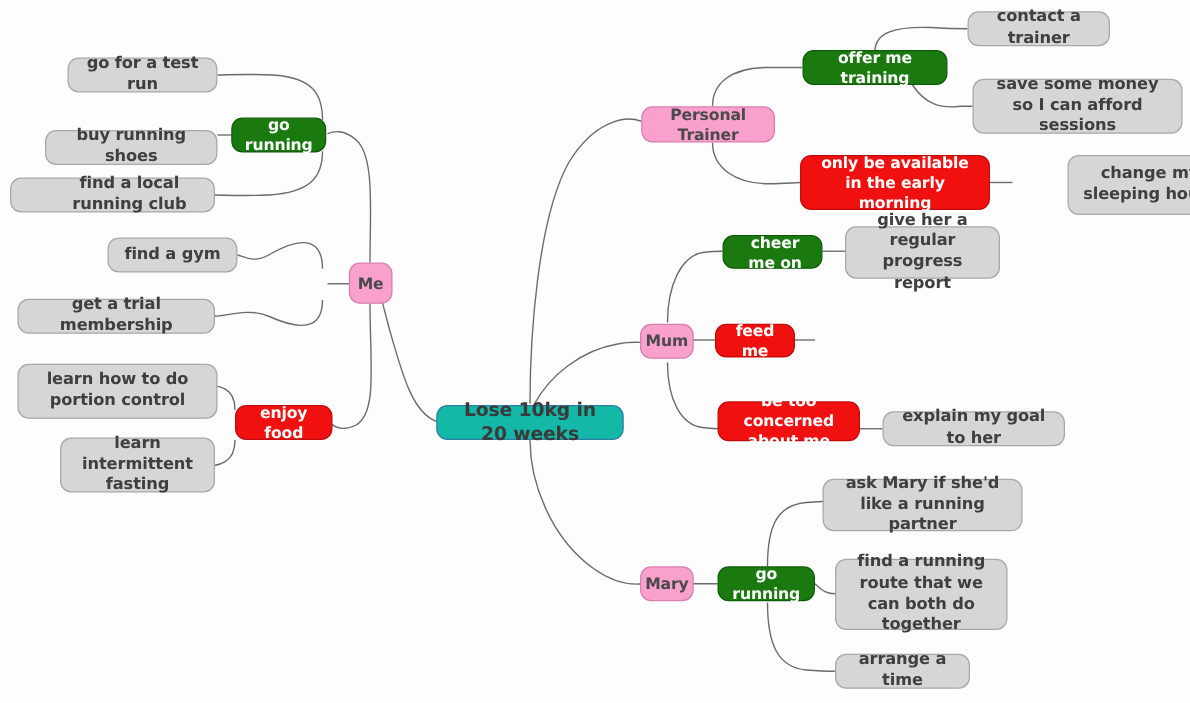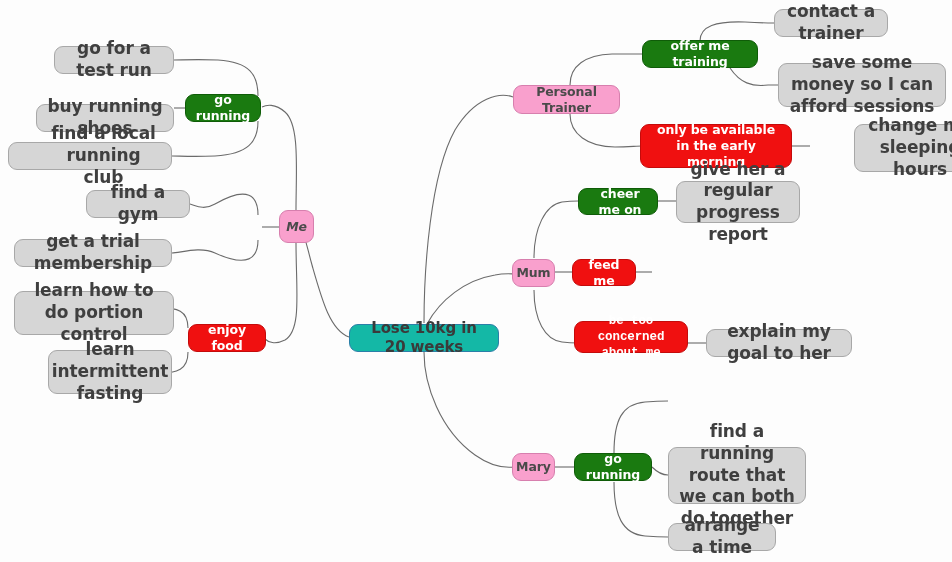--- a/index.html
+++ b/index.html
@@ -66,21 +66,21 @@
     background: #f01010;
     border-color: #c40b0b;
     color: #ffffff;
     font-size: 12.5px;
     padding: 0 9px;
   }
   .n-leaf {
     background: #d6d6d6;
     border-color: #a8a8a8;
     color: #3f3f3f;
-    font-size: 17px;
+    font-size: 13px;
     padding: 0 9px;
   }
 </style>
 </head>
 <body>
 
 <div id="canvas">
 
   <svg id="wires" viewBox="0 0 952 562">
 
@@ -126,21 +126,21 @@
 
     <path d="M 554 467 L 574 467"></path>
 
     <path d="M 614 453 C 614 420 622 404 645 402 C 658 401 664 401 668 401"></path>
     <path d="M 652 467 C 658 473 662 475 668 475"></path>
     <path d="M 614 482 C 614 515 622 534 645 536 C 658 537 664 537 668 537"></path>
   </svg>
 
   <div class="node n-root" style="left:349px; top:324px; width:150px; height:28px;">Lose 10kg in 20 weeks</div>
 
-  <div class="node n-person" style="left:279px; top:210px; width:35px; height:33px;font-style:italic;">Me</div>
+  <div class="node n-person" style="left:279px; top:210px; width:35px; height:33px;">Me</div>
 
   <div class="node n-green" style="left:185px; top:94px; width:76px; height:28px;">go running</div>
   <div class="node n-leaf" style="left:54px; top:46px; width:120px; height:28px;">go for a test run</div>
   <div class="node n-leaf" style="left:36px; top:94px; width:138px; height:28px;margin-top:10px;">buy running shoes</div>
   <div class="node n-leaf" style="left:8px; top:142px; width:164px; height:28px;padding-left:36px;">find a local running club</div>
 
   <div class="node n-leaf" style="left:86px; top:190px; width:104px; height:28px;">find a gym</div>
   <div class="node n-leaf" style="left:14px; top:239px; width:158px; height:28px;">get a trial membership</div>
 
   <div class="node n-red" style="left:188px; top:324px; width:78px; height:28px;">enjoy food</div>
@@ -156,22 +156,23 @@
   <div class="node n-red" style="left:640px; top:124px; width:152px; height:44px;">only be available in the early morning</div>
   <div class="node n-leaf" style="left:854px; top:124px; width:132px; height:48px;">change my sleeping hours</div>
 
   <div class="node n-person" style="left:512px; top:259px; width:43px; height:28px;">Mum</div>
 
   <div class="node n-green" style="left:578px; top:188px; width:80px; height:27px;padding-left:13px;">cheer me on</div>
   <div class="node n-leaf" style="left:676px; top:181px; width:124px; height:42px;">give her a regular progress report</div>
 
   <div class="node n-red" style="left:572px; top:259px; width:64px; height:27px;">feed me</div>
 
-  <div class="node n-red" style="left:574px; top:321px; width:114px; height:32px;font-family:Liberation Mono, monospace;">be too concerned about me</div>
+  <div class="node n-red" style="left:574px; top:321px; width:114px; height:32px;">be too concerned about me</div>
   <div class="node n-leaf" style="left:706px; top:329px; width:146px; height:28px;">explain my goal to her</div>
 
   <div class="node n-person" style="left:512px; top:453px; width:43px; height:28px;">Mary</div>
 
   <div class="node n-green" style="left:574px; top:453px; width:78px; height:28px;">go running</div>
+  <div class="node n-leaf" style="left:658px; top:383px; width:160px; height:42px;">ask Mary if she'd like a running partner</div>
   <div class="node n-leaf" style="left:668px; top:447px; width:138px; height:57px;">find a running route that we can both do together</div>
   <div class="node n-leaf" style="left:668px; top:523px; width:108px; height:28px;">arrange a time</div>
 
 </div>
 
 </body></html>

